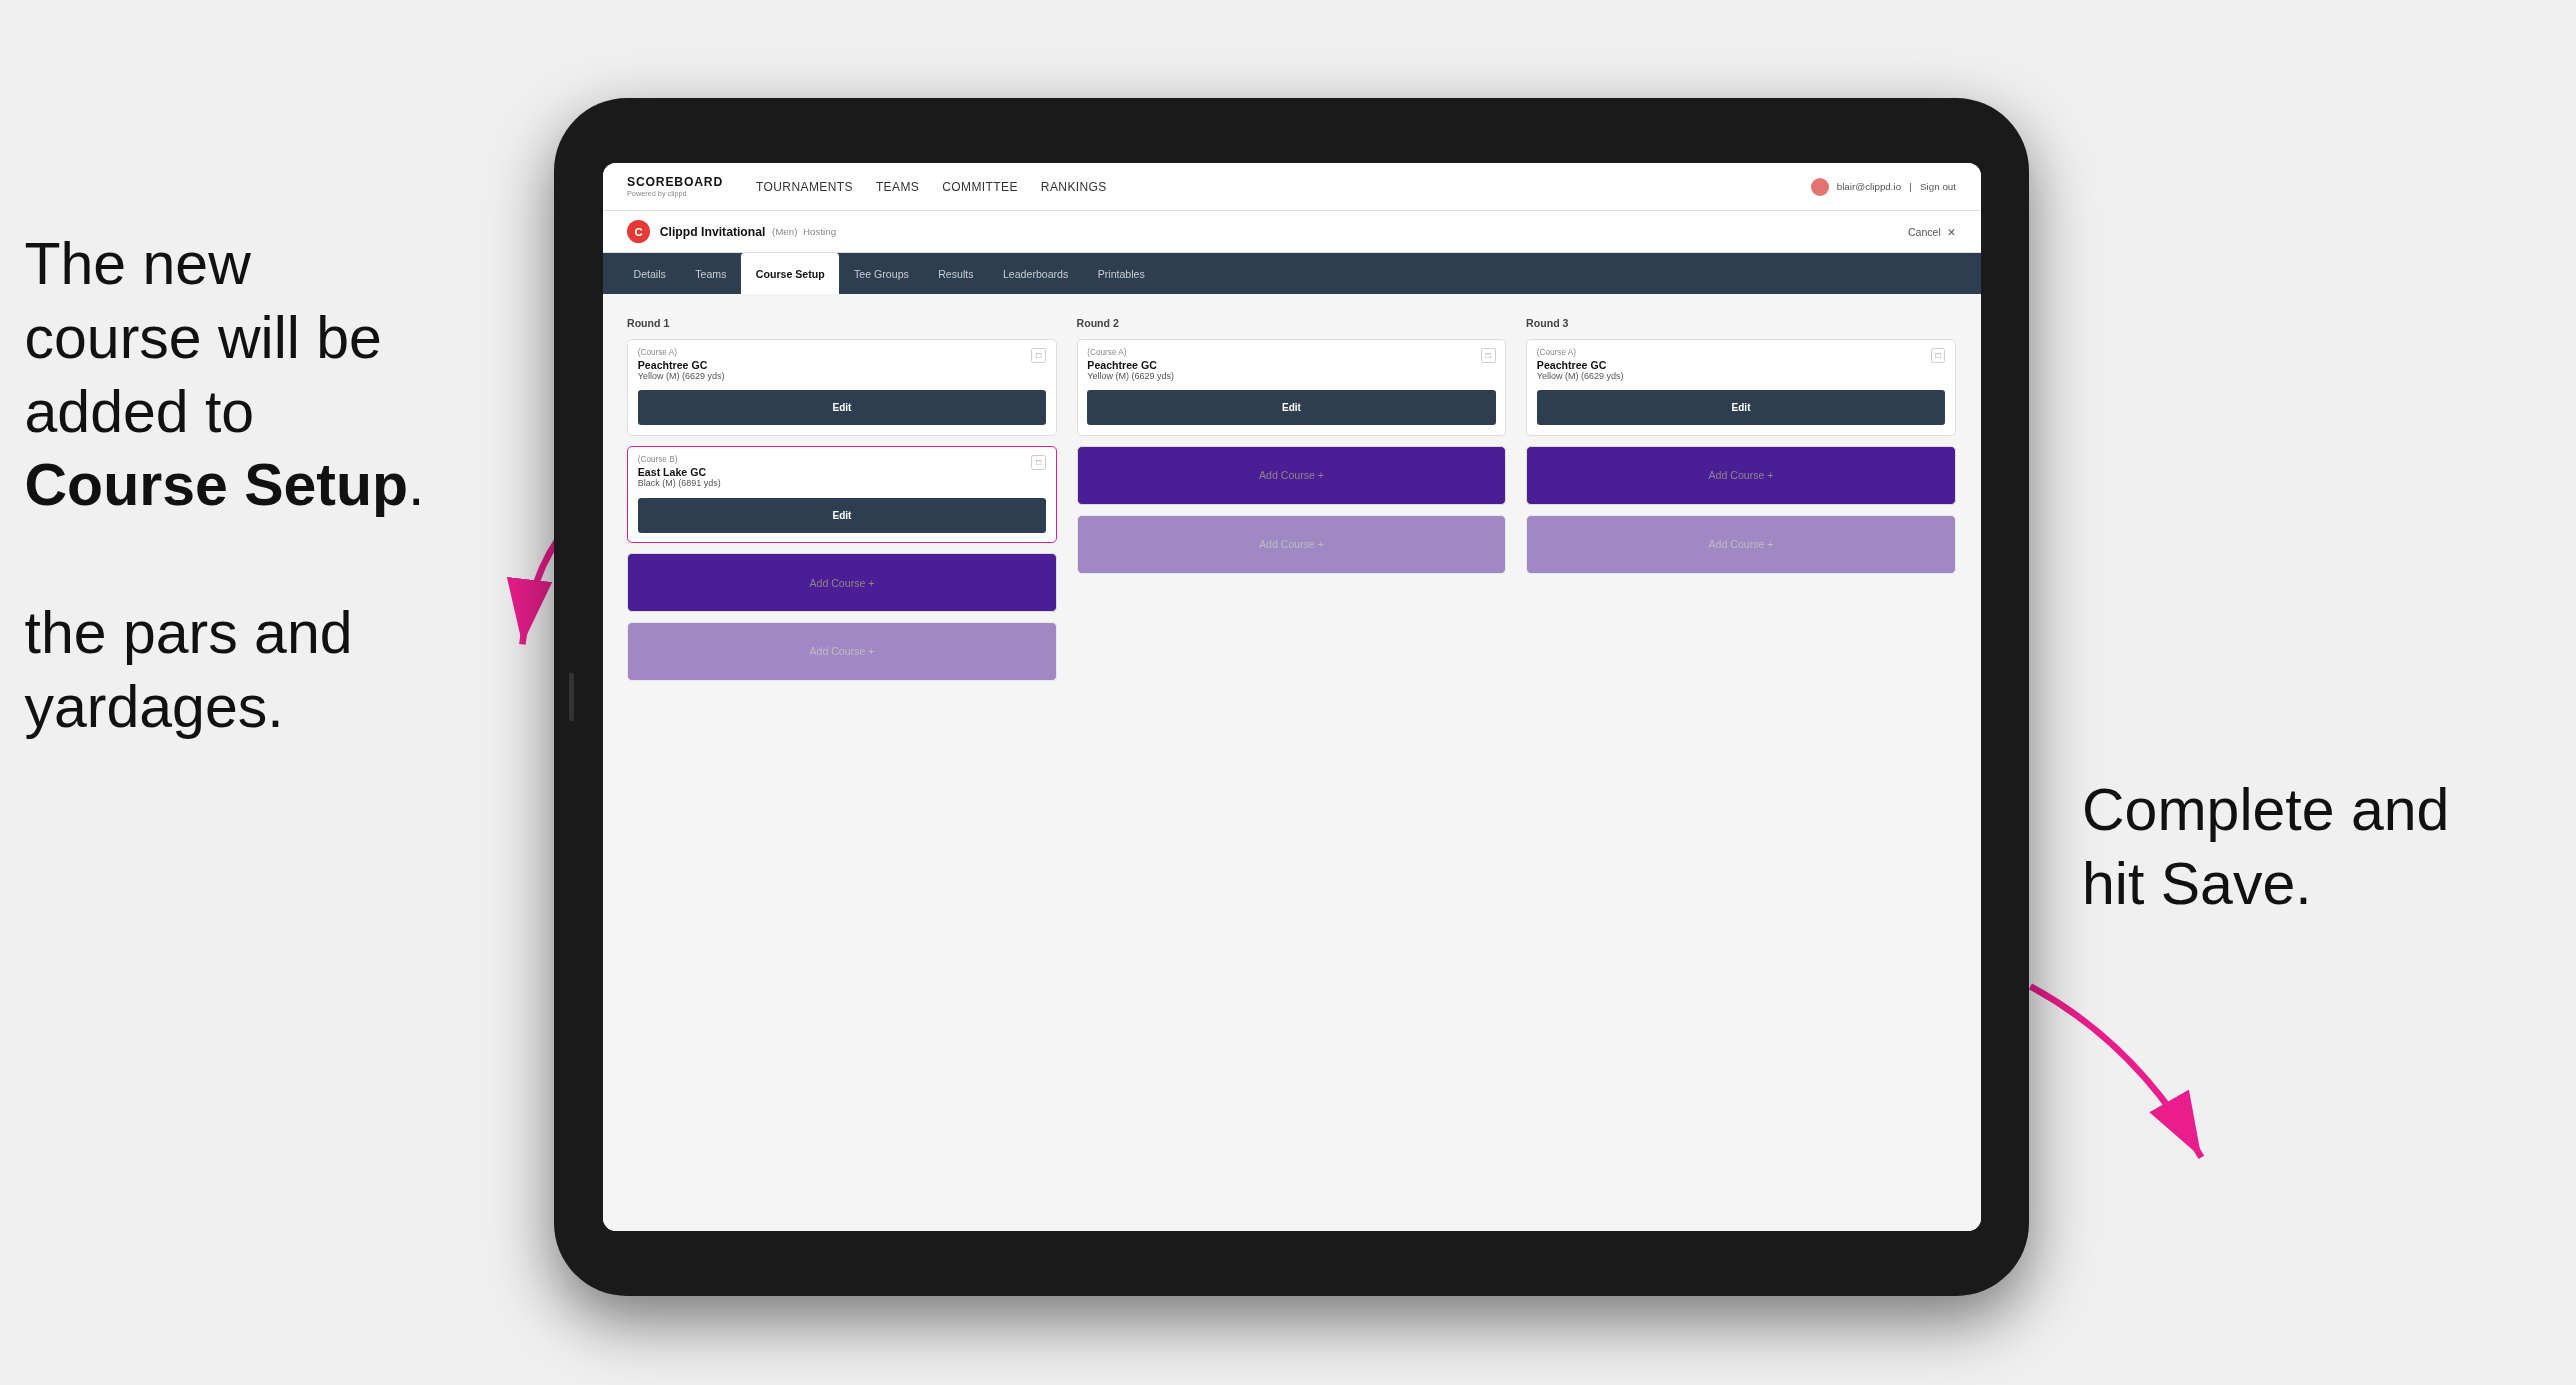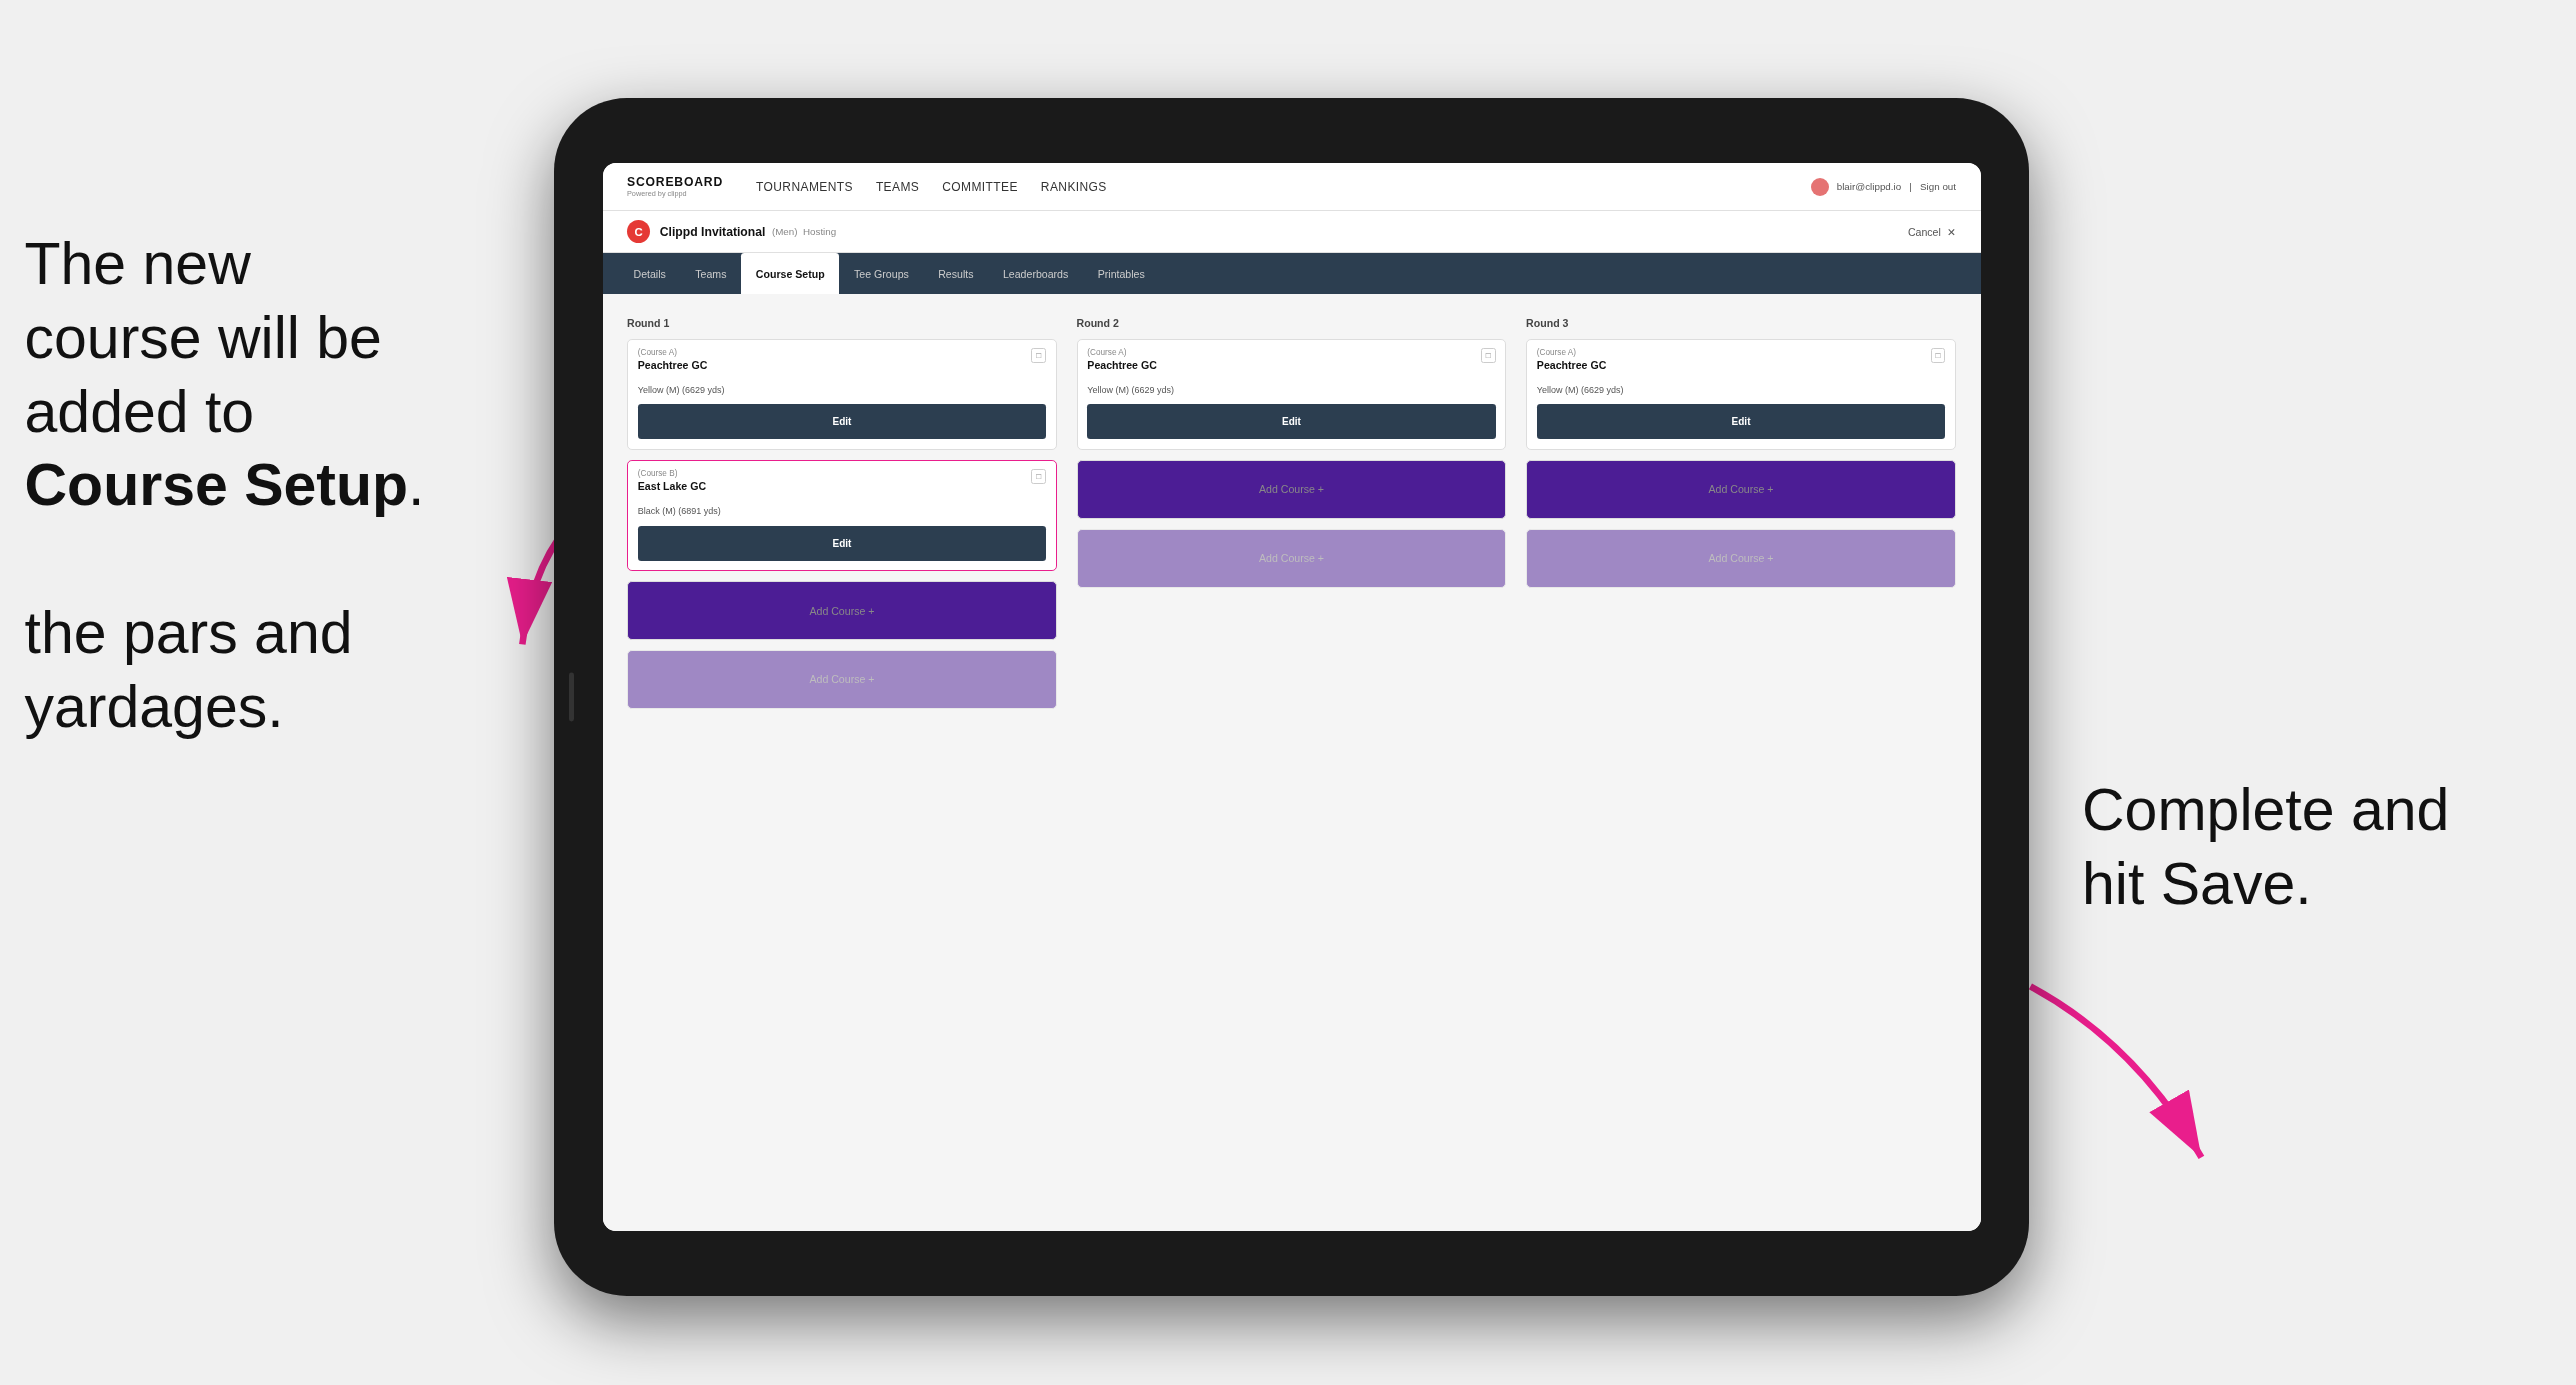--- a/index.html
+++ b/index.html
@@ -263,21 +263,21 @@
     .course-name {
       font-size: 10.6px;
       font-weight: 700;
       color: #111;
       margin-top: 1.6px;
     }
 
     .course-tee {
       font-size: 9px;
       color: #555;
-      margin-top: 14px;
+      margin-top: 0;
     }
 
     .course-delete-btn {
       width: 14.7px;
       height: 14.7px;
       border: 0.8px solid #ccc;
       border-radius: 2.4px;
       display: flex;
       align-items: center;
       justify-content: center;

